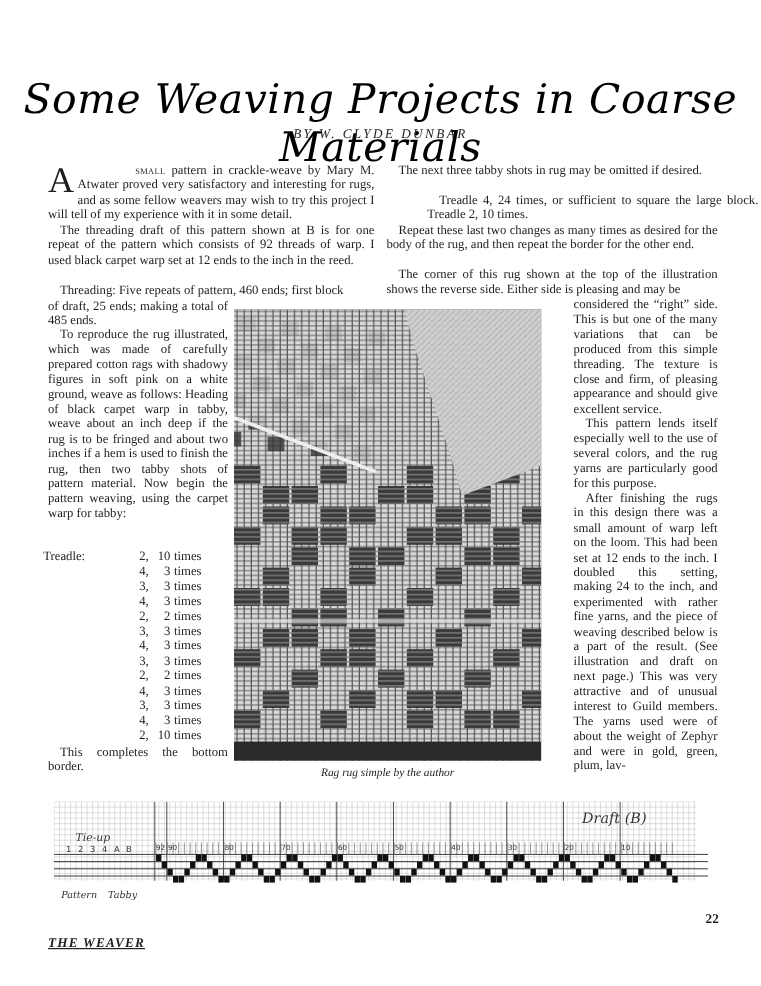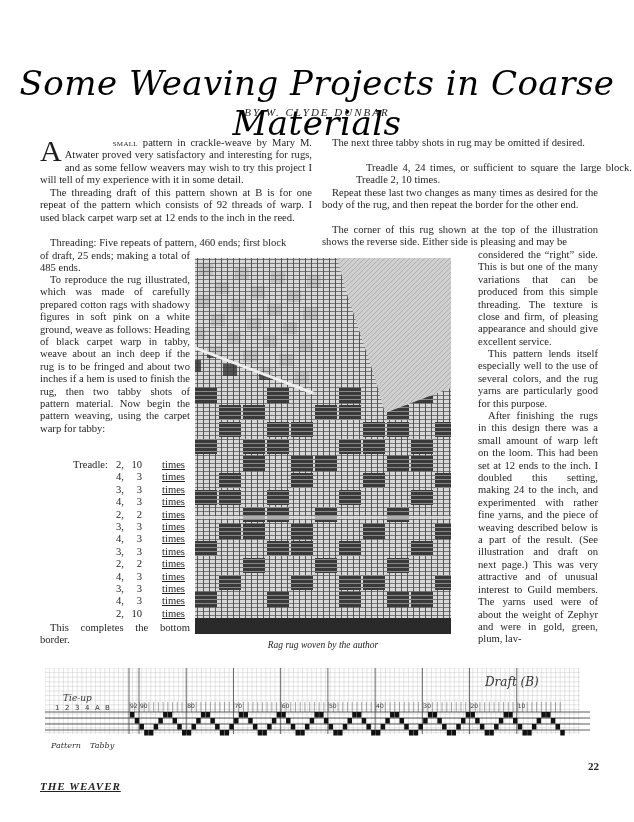--- a/index.html
+++ b/index.html
@@ -9,24 +9,24 @@
            font-family: "DejaVu Serif", serif; font-style: italic; font-size: 34px;
            letter-spacing: 0.5px; color: #000000; font-weight: normal; }
   .byline { position: absolute; left: 0; width: 634px; top: 106px; text-align: center;
             font-style: italic; font-size: 11px; letter-spacing: 2px; color: #222; }
   .para { position: absolute; font-size: 10.6px; line-height: 12.4px; text-align: justify; margin: 0; }
   .indent { text-indent: 10px; }
   .dropcap { float: left; font-size: 30px; line-height: 24px; margin: 2px 3px 0 0; font-family: "Liberation Serif", serif; }
   .smallcaps { font-variant: small-caps; letter-spacing: 0.3px; margin-left: 48px; }
   .treadle { position: absolute; left: 36px; top: 459px; font-size: 10.6px; line-height: 12.4px; }
   .tr-row { display: flex; }
-  .tr-label { width: 72px; text-align: right; padding-right: 4px; }
+  .tr-label { width: 72px; padding-right: 4px; }
   .tr-num { width: 12px; text-align: right; }
   .tr-count { width: 18px; text-align: right; }
-  .tr-unit { padding-left: 20px; text-decoration: underline; }
+  .tr-unit { padding-left: 3px; }
   .photo { position: absolute; left: 195px; top: 258px; width: 256px; height: 376px;
            background: #444; overflow: hidden; }
   .caption { position: absolute; left: 195px; width: 256px; top: 640px; text-align: center;
              font-style: italic; font-size: 9.5px; color: #222; }
   .draft { position: absolute; left: 45px; top: 668px; width: 555px; height: 82px; }
   .footer-left { position: absolute; left: 40px; top: 780px; font-style: italic; font-weight: bold;
                  font-size: 11px; letter-spacing: 1px; color: #222; text-decoration: underline; }
   .footer-right { position: absolute; left: 588px; top: 760px; font-size: 11px; font-weight: bold; color: #222; }
 </style>
 </head>
@@ -233,21 +233,21 @@
         <rect x="64" y="110" width="14" height="12" fill="#333" opacity="0.8"></rect>
         <rect x="100" y="114" width="14" height="12" fill="#333" opacity="0.8"></rect>
       </g>
     <polygon points="142,0 256,0 256,130 190,155 180,120 150,30" fill="url(#light)"></polygon>
     <polygon points="0,0 142,0 118,135 0,90" fill="url(#weave)" opacity="0.85"></polygon>
     <path d="M0 90 L118 135" stroke="#eee" stroke-width="3"></path>
     <rect x="0" y="258" width="256" height="3" fill="#e0e0e0" opacity="0.7"></rect>
     <rect x="0" y="360" width="256" height="16" fill="#2a2a2a"></rect>
   </svg>
 </div>
-<div class="caption">Rag rug woven by the author</div>
+<div class="caption">Rag rug simple by the author</div>
 
 <p class="para indent" style="left:322px; top:137px; width:276px;">The next three tabby shots in rug may be omitted if desired.</p>
 <p class="para indent" style="left:322px; top:162px; width:276px;margin-left:34px;">Treadle 4, 24 times, or sufficient to square the large block. Treadle 2, 10 times.</p>
 <p class="para indent" style="left:322px; top:187px; width:276px;">Repeat these last two changes as many times as desired for the body of the rug, and then repeat the border for the other end.</p>
 <p class="para indent" style="left:322px; top:224px; width:276px;">The corner of this rug shown at the top of the illustration shows the reverse side. Either side is pleasing and may be</p>
 <p class="para" style="left:478px; top:249px; width:120px;">considered the “right” side. This is but one of the many variations that can be produced from this simple threading. The texture is close and firm, of pleasing appearance and should give excellent service.</p>
 <p class="para indent" style="left:478px; top:348px; width:120px;">This pattern lends itself especially well to the use of several colors, and the rug yarns are particularly good for this purpose.</p>
 <p class="para indent" style="left:478px; top:410px; width:120px;">After finishing the rugs in this design there was a small amount of warp left on the loom. This had been set at 12 ends to the inch. I doubled this setting, making 24 to the inch, and experimented with rather fine yarns, and the piece of weaving described below is a part of the result. (See illustration and draft on next page.) This was very attractive and of unusual interest to Guild members. The yarns used were of about the weight of Zephyr and were in gold, green, plum, lav-</p>
 
 <svg class="draft" viewBox="0 0 555 82">

